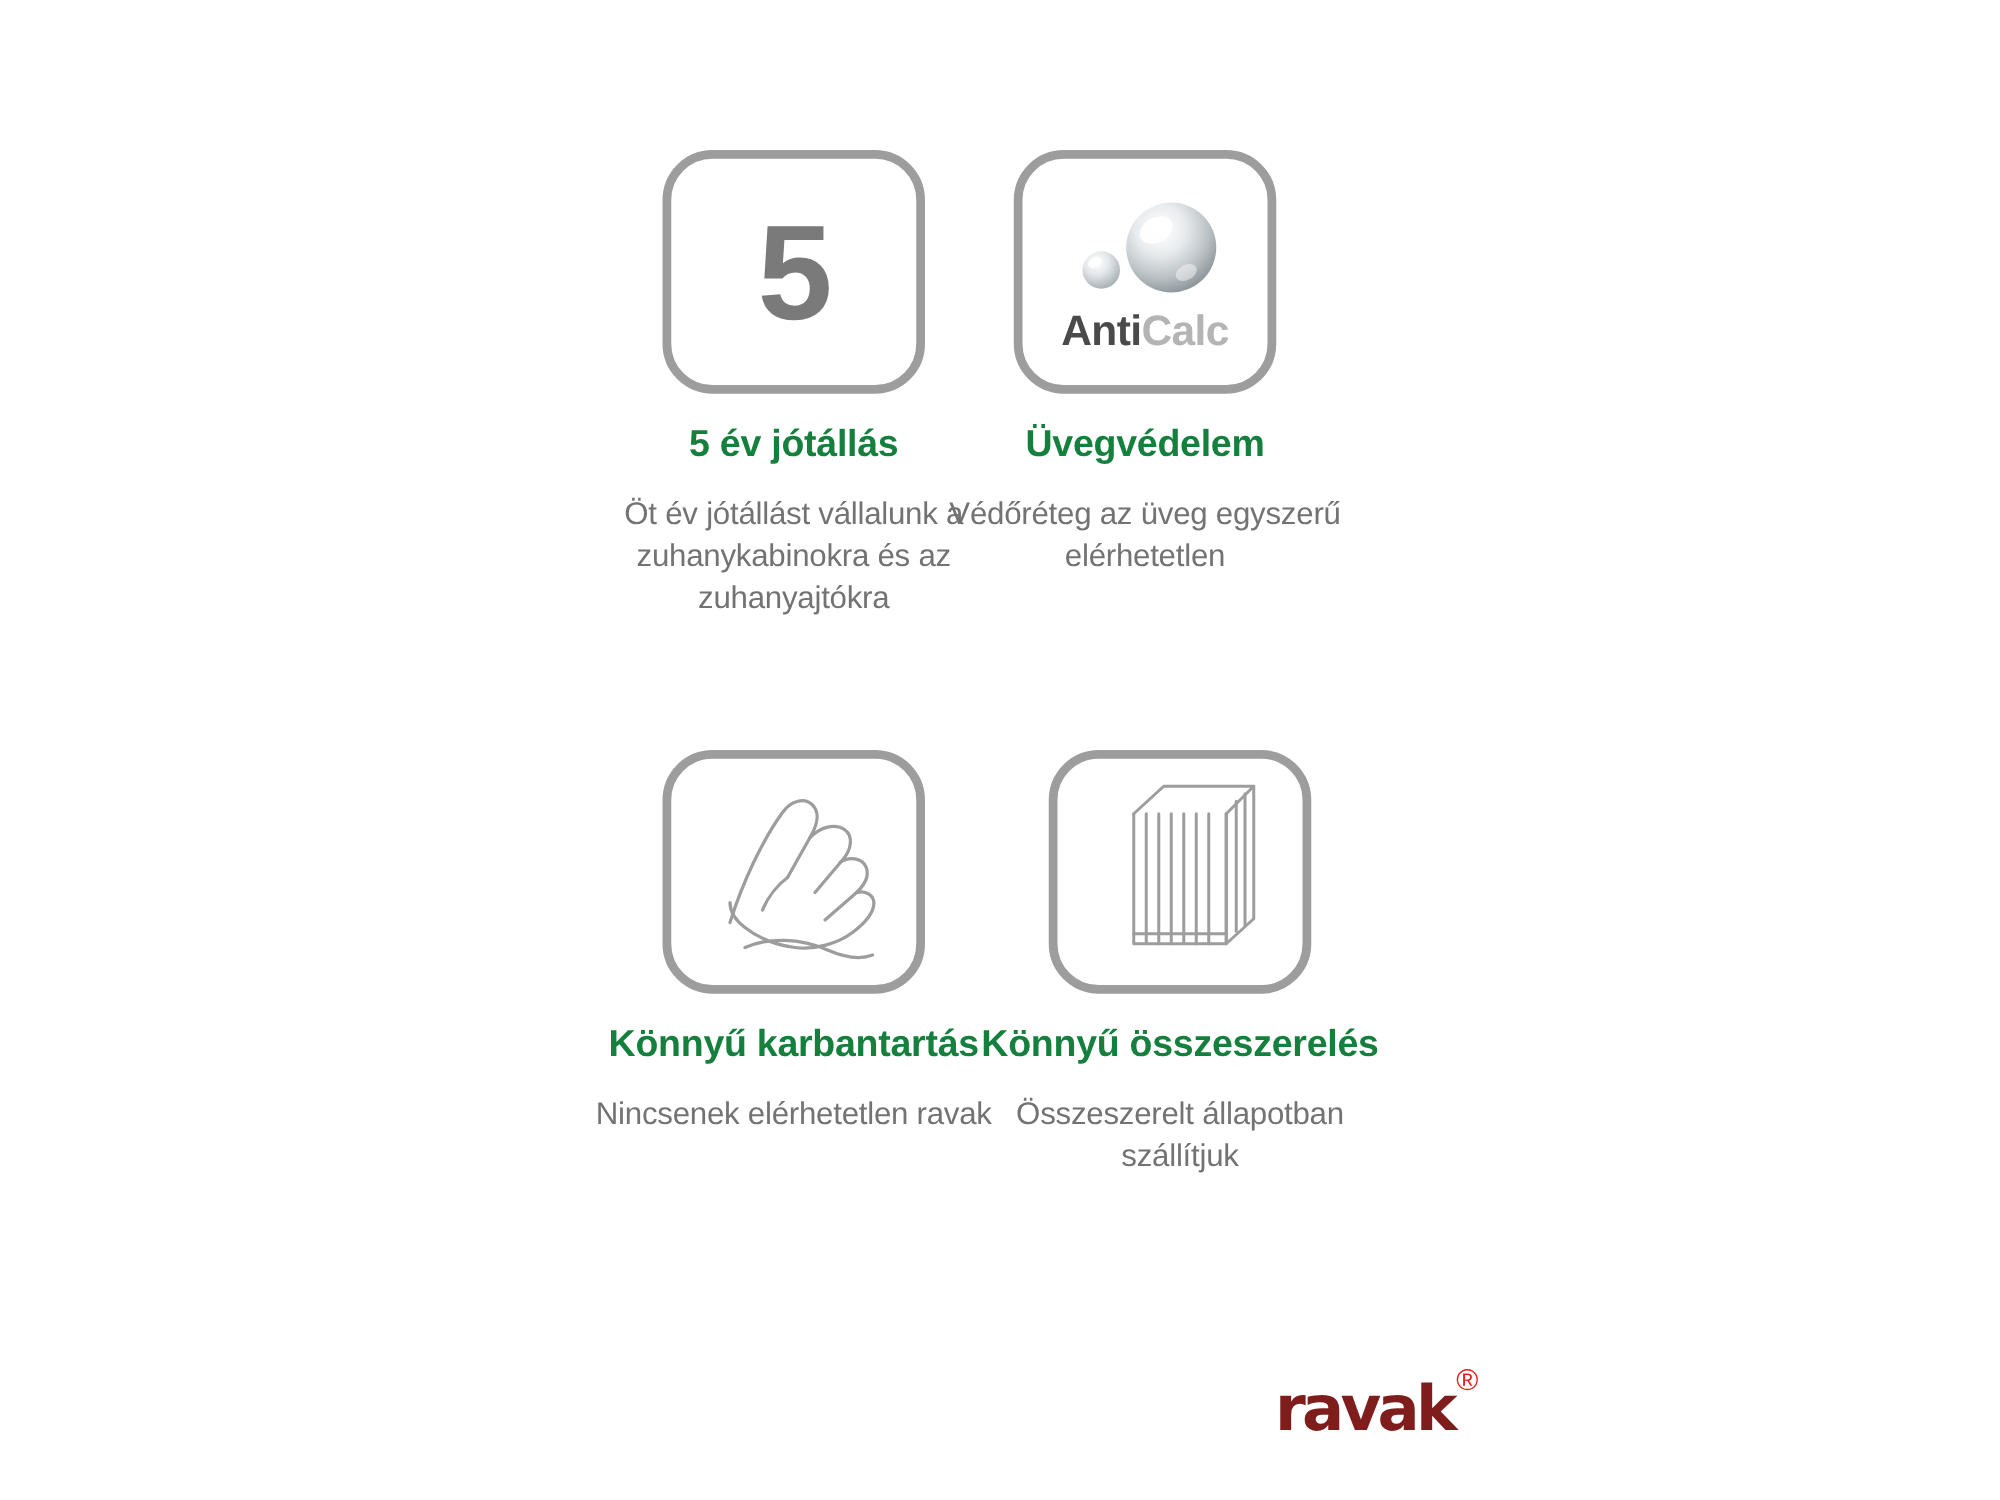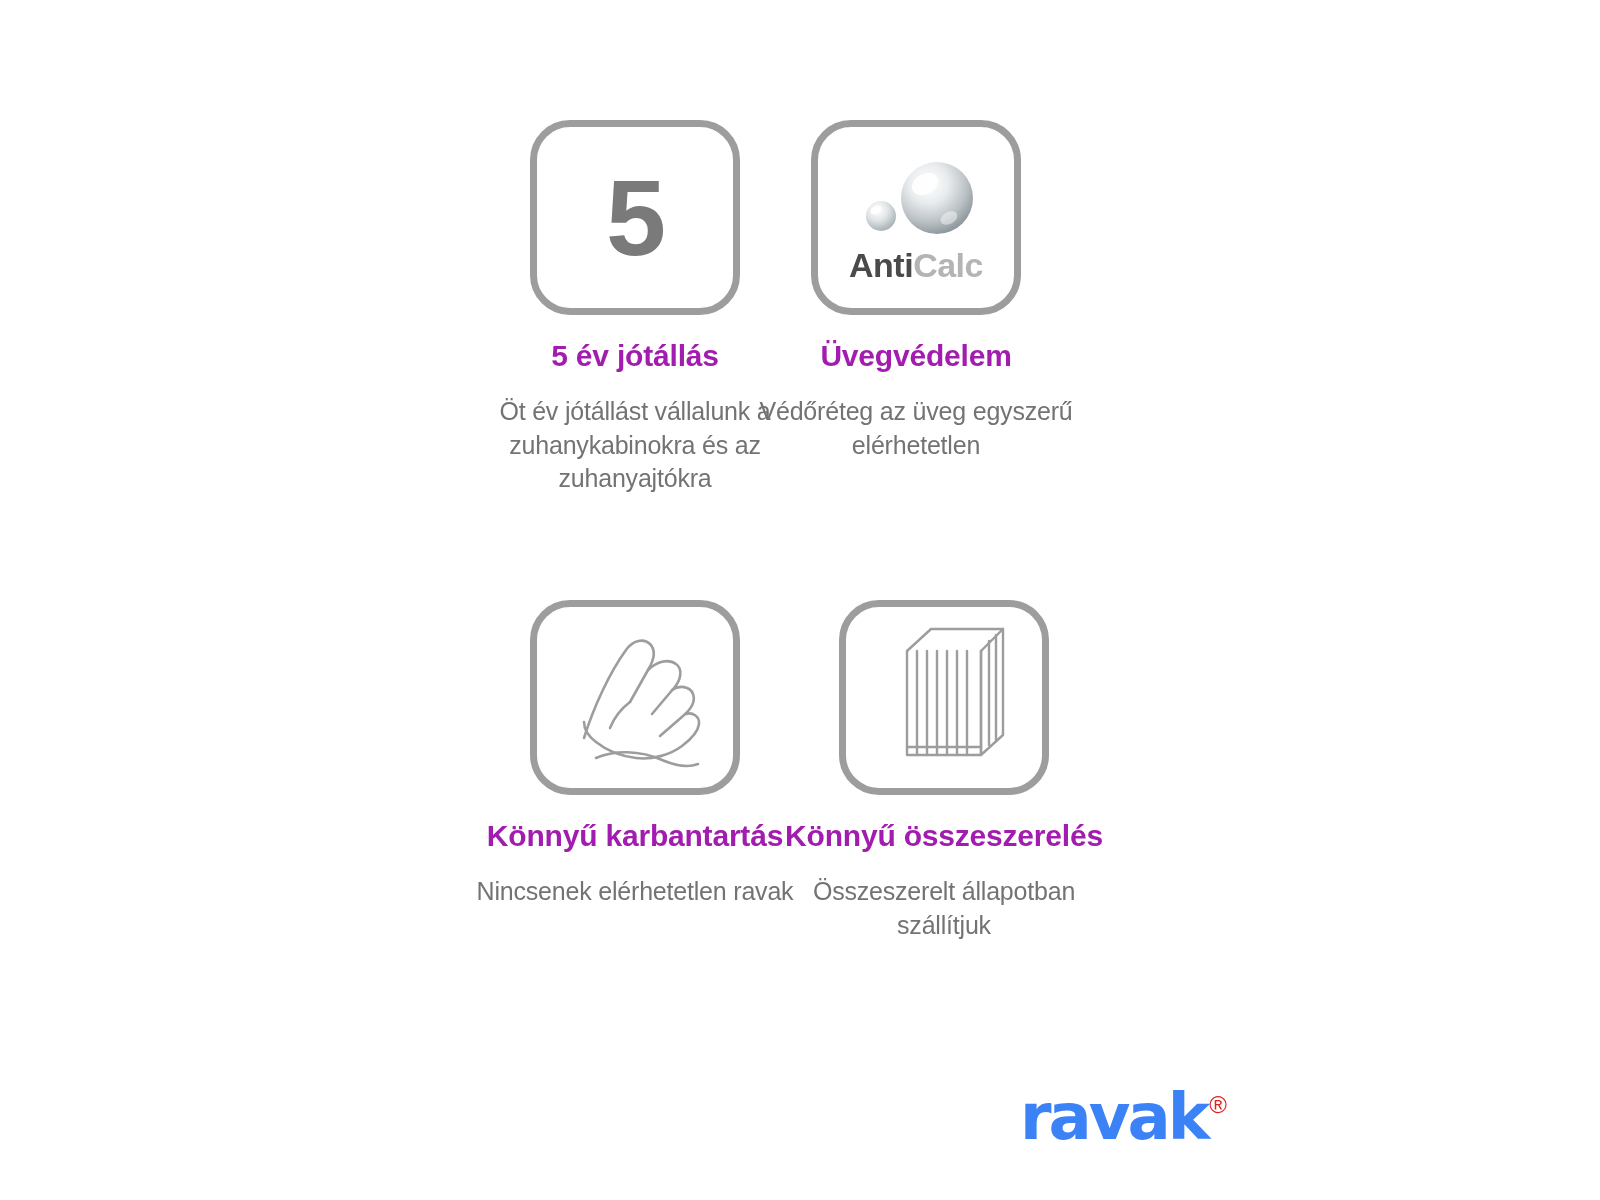--- a/index.html
+++ b/index.html
@@ -57,21 +57,21 @@
     font-size: 108px;
     font-weight: bold;
     color: #7a7a7a;
     line-height: 1;
     letter-spacing: -2px;
   }
 
   .feature-title {
     font-size: 30px;
     font-weight: bold;
-    color: #a21caf;
+    color: #15803d;
     line-height: 1.28;
     margin-top: 22px;
     letter-spacing: -0.2px;
   }
 
   .feature-desc {
     font-size: 25px;
     color: #737373;
     line-height: 1.33;
     margin-top: 20px;
@@ -100,26 +100,27 @@
 
   .brand {
     position: absolute;
     left: 1020px;
     top: 1085px;
     width: 320px;
     text-align: left;
   }
   .brand-text {
     font-family: "DejaVu Sans", sans-serif;
-    font-size: 64px;
-    font-weight: bold;
-    color: #3b82f6;
+    font-size: 50px;
+    font-weight: bold;
+    color: #7f1d1d;
     letter-spacing: -3px;
     line-height: 1;
     display: inline-block;
+    margin-top: 17px;
   }
   .brand-reg {
     font-family: "Liberation Sans", sans-serif;
     font-size: 24px;
     color: #e2211c;
     vertical-align: top;
     position: relative;
     top: 6px;
     left: 2px;
   }

